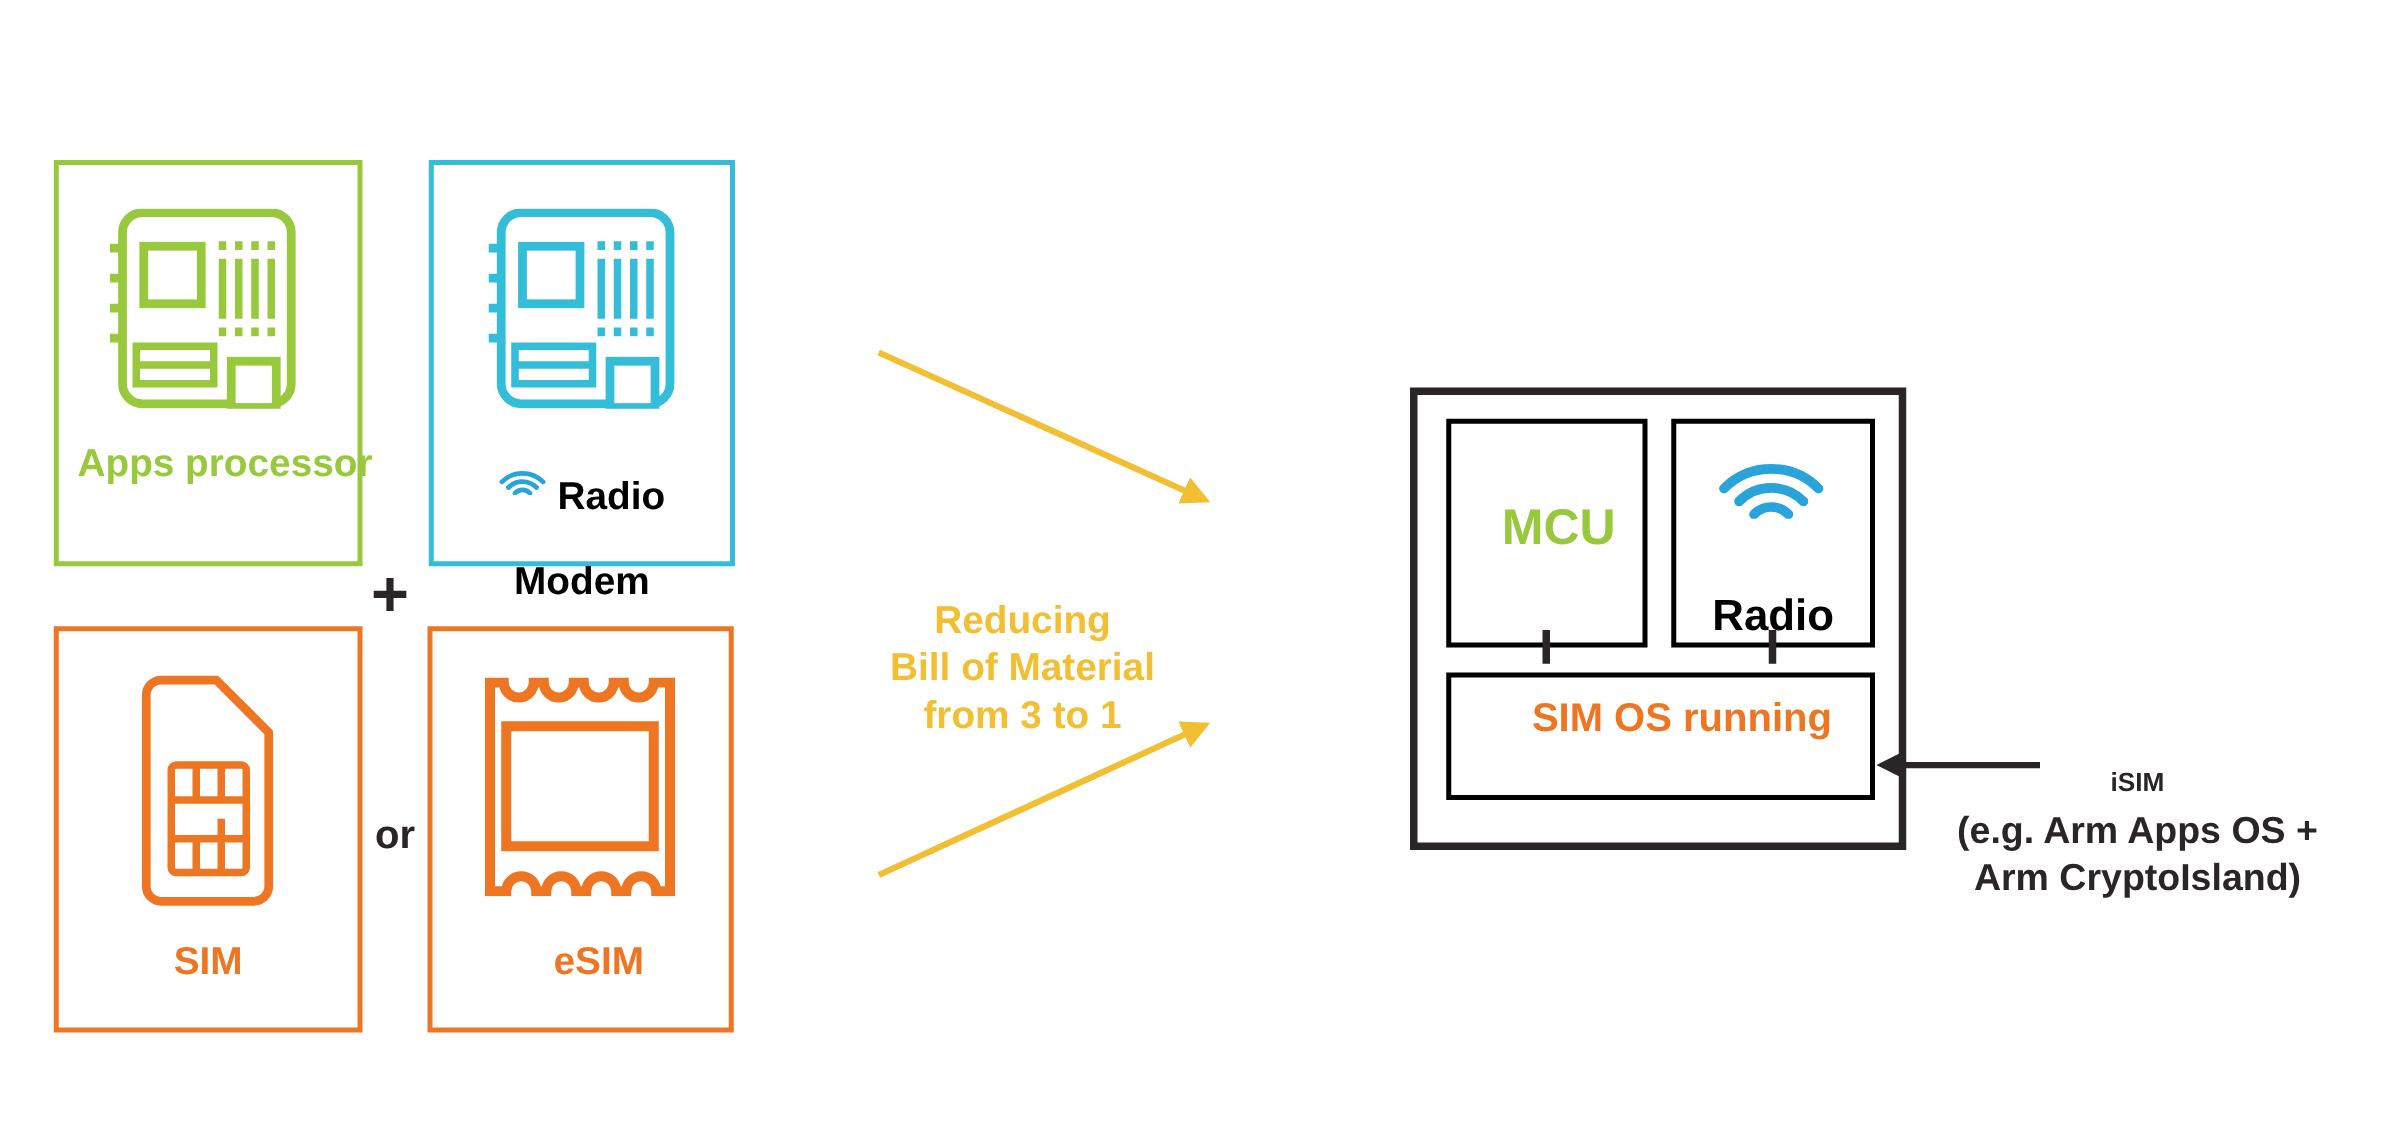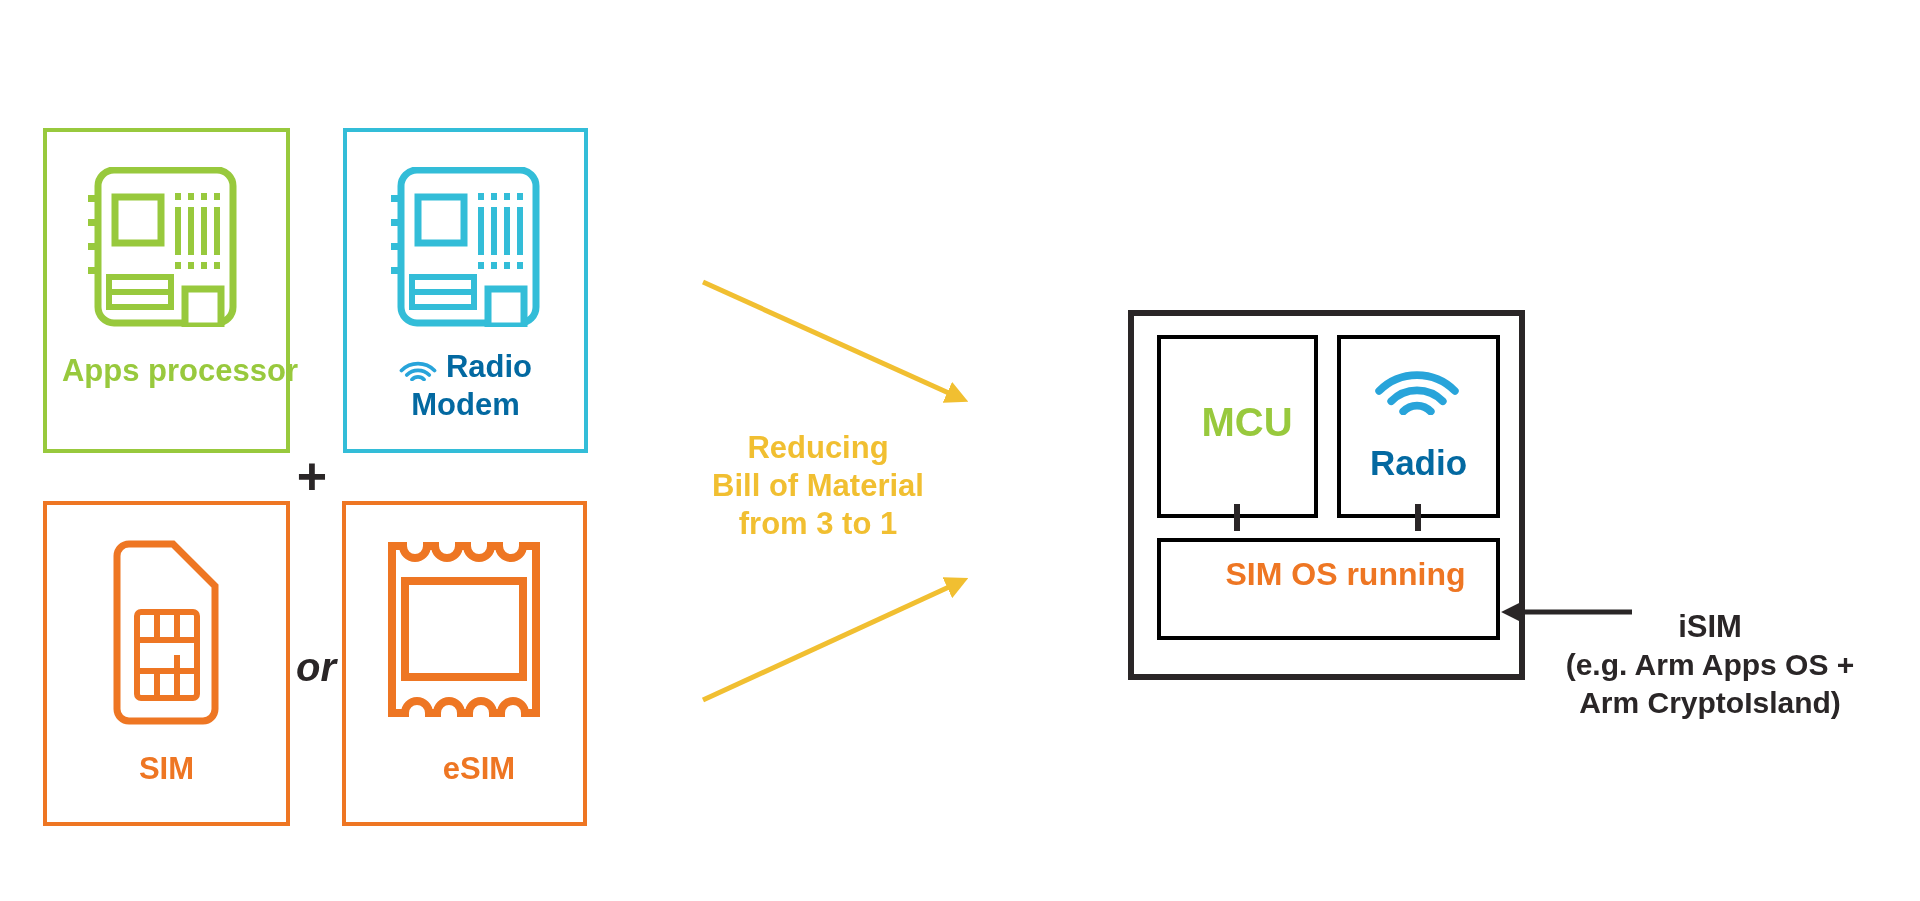--- a/index.html
+++ b/index.html
@@ -10,36 +10,36 @@
   }
   .abs{position:absolute;}
   
   .cbox{position:absolute;background:#ffffff;border:4px solid;}
   .b-green{border-color:#98c93d;}
   .b-cyan{border-color:#33bdd8;}
   .b-orange{border-color:#ee7623;}
   
   .lbl{position:absolute;text-align:center;font-weight:600;line-height:38px;}
   .t-green{color:#98c93d;}
-  .t-cyan{color:#0369a1;}
+  .t-cyan{color:#000000;margin-top:30px;}
   .t-orange{color:#ee7623;}
-  .t-yellow{color:#f1bf31;}
+  .t-yellow{color:#f1bf31;margin-top:48px;}
   .t-ink{color:#2a2627;}
   .fs31{font-size:31px;}
   .plus{font-size:52px;font-weight:700;line-height:56px;}
-  .orword{font-size:40px;font-weight:600;line-height:34px;font-style:italic;}
+  .orword{font-size:32px;font-weight:600;line-height:34px;}
   .caption{font-size:31px;font-weight:700;line-height:38px;}
   
   .socframe{position:absolute;left:1128px;top:310px;width:397px;height:370px;border:6px solid #2a2627;background:#ffffff;}
   .innerbox{position:absolute;background:#ffffff;border:4px solid;}
   .dash{position:absolute;width:6px;height:27px;background:#2a2627;}
   .mcu-label{font-size:40px;line-height:44px;padding-left:19px;}
   .radio-label{font-size:35px;line-height:38px;}
   .simos-text{font-size:32px;font-weight:700;line-height:38px;}
-  .isim-line1{font-size:31px;font-weight:700;line-height:38px;}
+  .isim-line1{font-size:21px;font-weight:700;line-height:38px;}
   .isim-line23{font-size:30px;font-weight:600;line-height:38px;}
   .icon{position:absolute;display:block;}
   svg{display:block;}
 </style>
 </head>
 <body>
 
 <div class="canvas">
 
   <div class="cbox b-green" style="left:43px;top:128px;width:247px;height:325px;"></div>

